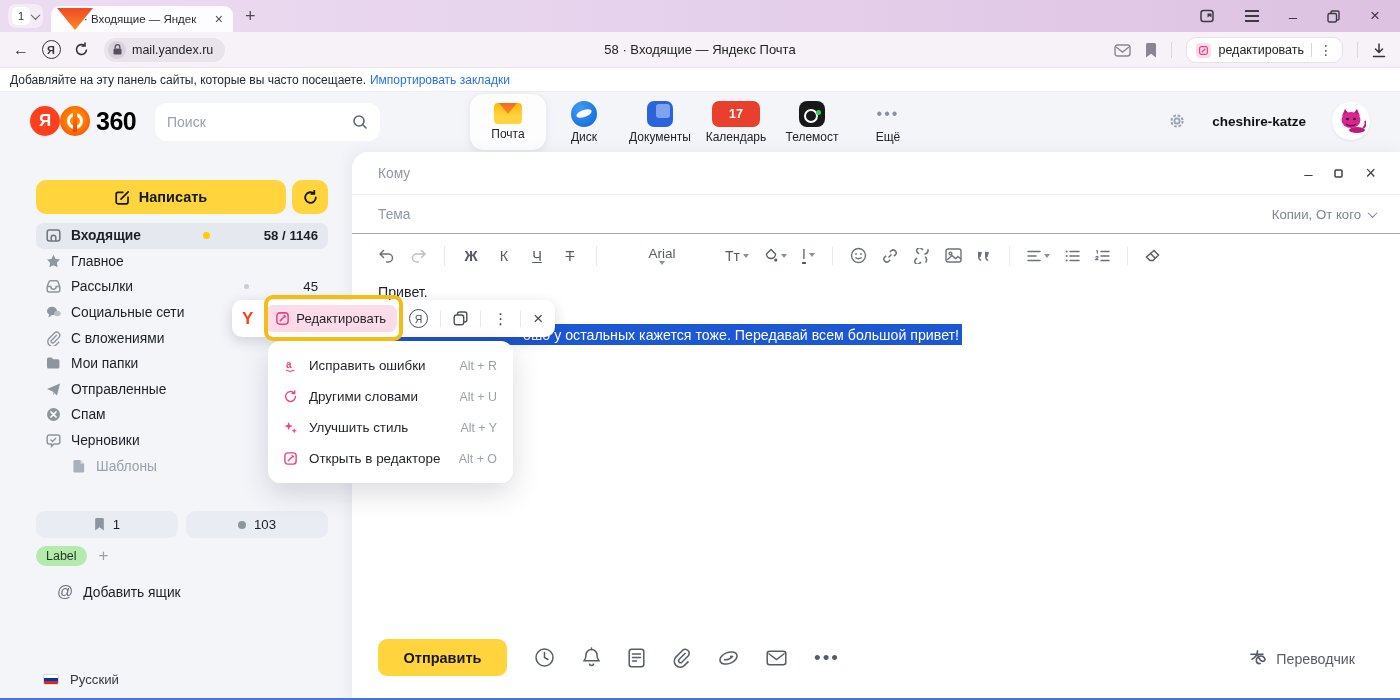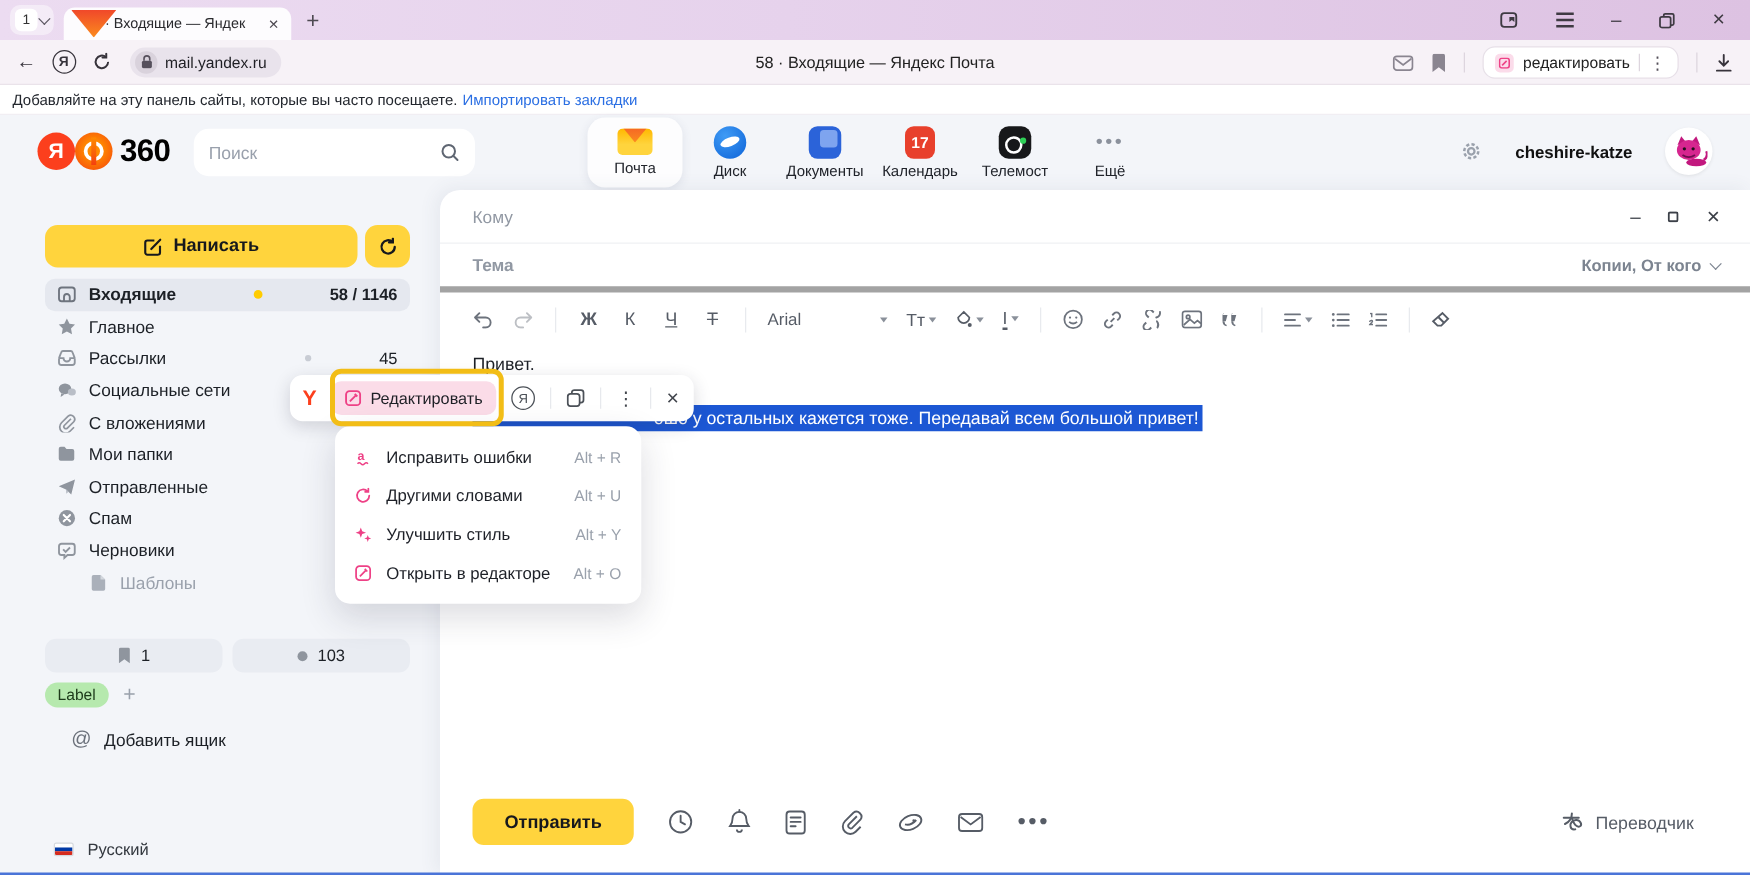--- a/index.html
+++ b/index.html
@@ -54,21 +54,21 @@
   .apps { position:absolute; left:470px; top:2px; display:flex; }
   .tile { width:76px; height:56px; display:flex; flex-direction:column; align-items:center; justify-content:center; gap:3px; }
   .tile.active { background:#fdfdfe; border-radius:14px; box-shadow:0 2px 8px rgba(60,70,110,.1); }
   .tile-lbl { font-size:12px; color:#21242b; }
   .ic-mail { width:28px; height:21px; position:relative; border-radius:4px; background:linear-gradient(180deg,#ffb800 0%,#ffd43d 60%); overflow:hidden; }
   .ic-mail:before { content:""; position:absolute; left:-4px; top:-11px; width:36px; height:22px; background:linear-gradient(180deg,#f0482a,#fb8b1e); transform:rotate(0deg); clip-path:polygon(0 0,100% 0,50% 100%); }
   .ic-disk { width:26px; height:26px; border-radius:50%; background:radial-gradient(circle at 35% 30%,#3f9bf5,#0d63d8); position:relative; }
   .ic-disk:before { content:""; position:absolute; left:5px; top:9px; width:16px; height:7px; background:#fff; border-radius:50%; transform:rotate(-20deg); }
   .ic-docs { width:26px; height:26px; border-radius:7px; background:#2b63d9; position:relative; }
   .ic-docs:before { content:""; position:absolute; left:9px; top:3px; width:14px; height:14px; background:#7ea4ef; border-radius:3px; }
-  .ic-cal { width:24px; height:26px; border-radius:7px; background:#e8402c; color:#fff; font-size:12.5px; font-weight:700; display:flex; align-items:center; justify-content:center; }
+  .ic-cal { width:48px; height:26px; border-radius:7px; background:#e8402c; color:#fff; font-size:12.5px; font-weight:700; display:flex; align-items:center; justify-content:center; }
   .ic-tm { width:26px; height:26px; border-radius:8px; background:#17181a; position:relative; }
   .ic-tm:before { content:""; position:absolute; left:5px; top:8px; width:10px; height:10px; border:2.4px solid #fff; border-radius:50%; }
   .ic-tm:after { content:""; position:absolute; right:4px; top:9px; width:5px; height:5px; background:#2fd157; border-radius:50%; }
   .ic-more { color:#8b919c; font-size:16px; letter-spacing:2px; line-height:26px; }
   .hr-right { position:absolute; right:30px; top:10px; display:flex; align-items:center; gap:26px; }
   .uname { font-size:13.5px; font-weight:700; color:#111; }
   .avatar { width:38px; height:38px; border-radius:50%; background:#fff; display:flex; align-items:center; justify-content:center; overflow:hidden; box-shadow:0 1px 3px rgba(0,0,0,.08); }
 
   
   .sidebar { position:absolute; left:0; top:68px; width:352px; bottom:0; }
@@ -94,26 +94,26 @@
   .sfoot { position:absolute; left:43px; top:512px; display:flex; flex-direction:column; gap:11.5px; font-size:13.2px; color:#33383f; }
   .sfoot .row { display:flex; align-items:center; gap:11px; }
   .flag { width:16px; height:11px; border-radius:2px; overflow:hidden; border:.5px solid #d6d9de; display:flex; flex-direction:column; }
   .flag i { flex:1; } .flag i:nth-child(1){background:#fff} .flag i:nth-child(2){background:#0039a6} .flag i:nth-child(3){background:#d52b1e}
 
   
   .compose { position:absolute; left:352px; top:60px; right:0; bottom:0; background:#fff; border-top-left-radius:16px; box-shadow:-4px -2px 14px rgba(70,80,120,.07); }
   .c-row1 { position:absolute; left:0; top:0; right:0; height:43px; border-bottom:1px solid #f0f1f4; display:flex; align-items:center; padding:0 24px 0 26px; }
   .c-lab { font-size:13.8px; color:#9198a3; }
   .wctl { margin-left:auto; display:flex; align-items:center; gap:22px; color:#3c4048; }
-  .c-row2 { position:absolute; left:0; top:43px; right:0; height:39px; border-bottom:5px solid #a3a3a3; display:flex; align-items:center; padding:0 24px 0 26px;font-weight:bold; }
+  .c-row2 { position:absolute; left:0; top:43px; right:0; height:39px; border-bottom:1px solid #a3a3a3; display:flex; align-items:center; padding:0 24px 0 26px; }
   .ccfrom { margin-left:auto; display:flex; align-items:center; gap:8px; font-size:13.2px; color:#7c8490; }
   .c-tools { position:absolute; left:0; top:82px; right:0; height:43px; display:flex; align-items:center; padding-left:26px; gap:15px; color:#6d737d; }
   .t-sep { width:1px; height:20px; background:#e8eaee; margin:0 2px; }
   .t-ltr { font-size:14.5px; color:#565c66; width:18px; text-align:center; }
-  .t-font { font-size:13.5px; color:#565c66; width:96px; display:flex; justify-content:space-between; align-items:center; }
+  .t-font { font-size:13.5px; color:#565c66; width:96px; display:flex; justify-content:space-between; align-items:center;flex-direction:column; }
   .t-dd { display:flex; align-items:center; gap:3px; }
   .darr { width:0; height:0; border-left:3.5px solid transparent; border-right:3.5px solid transparent; border-top:4.5px solid #8a909a; }
   .c-body { position:absolute; left:26px; top:132px; font-size:14.2px; color:#1d2026; }
   .selbar { position:absolute; left:26px; top:172px; width:584px; height:21px; background:#1c57d4; color:#fff; font-size:14.2px; display:flex; align-items:center; justify-content:flex-end; white-space:nowrap; overflow:hidden; padding-right:3px; }
   .c-send { position:absolute; left:26px; bottom:24px; display:flex; align-items:center; gap:27px; }
   .btn-send { width:129px; height:37px; background:#ffd43d; border:none; border-radius:9px; font-size:14.5px; font-weight:700; color:#16181d; font-family:inherit; cursor:pointer; }
   .s-ic { color:#565c66; display:flex; align-items:center; }
   .c-transl { position:absolute; right:45px; bottom:32px; display:flex; align-items:center; gap:9px; font-size:14.2px; color:#565c66; }
 
   

